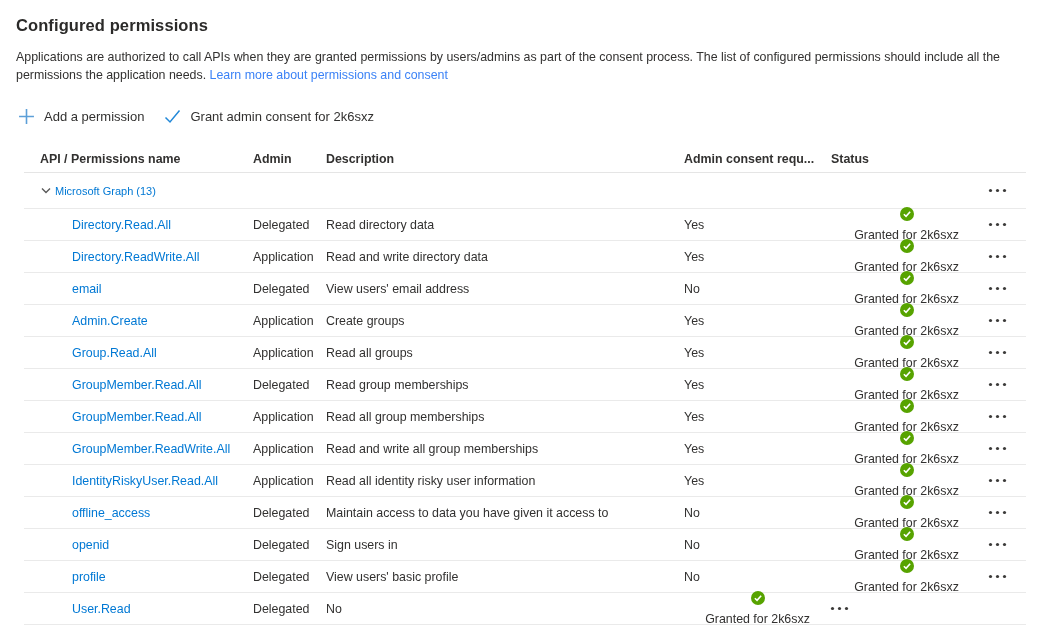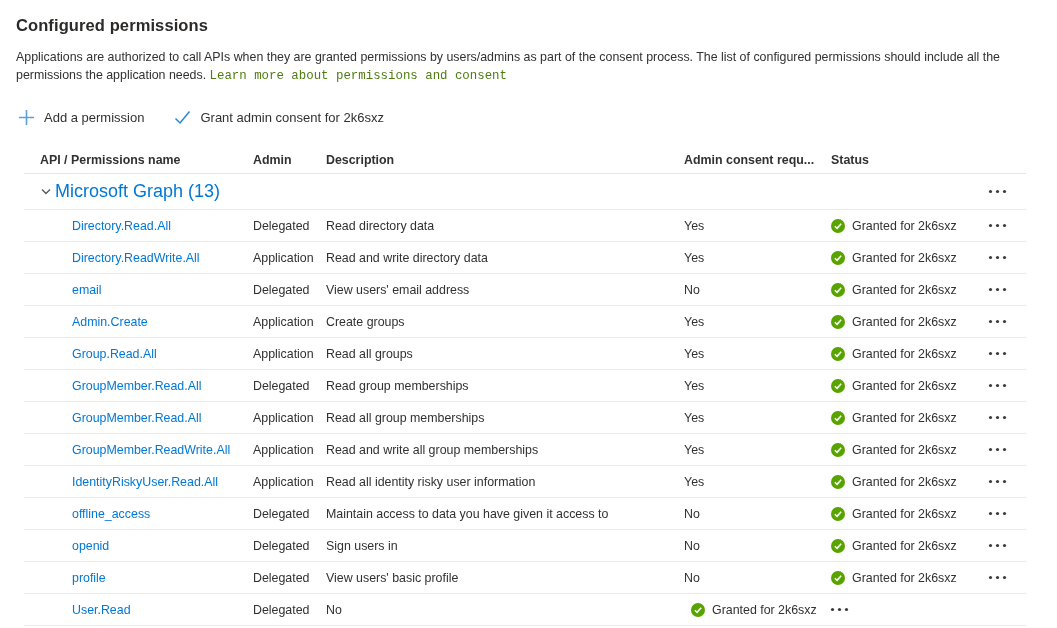--- a/index.html
+++ b/index.html
@@ -20,31 +20,30 @@
   }
 
   .page-desc {
     margin-top: 13px;
     font-size: 12.4px;
     line-height: 18px;
     color: #323130;
     max-width: 1016px;
   }
   .page-desc a {
-    color: #4d7c0f;
+    color: #3b82f6;
     text-decoration: none;
     cursor: pointer;
-    font-family: Liberation Mono, monospace;
   }
 
   .toolbar {
     margin-top: 17px;
     display: flex;
     align-items: center;
-    gap: 26px;
+    gap: 16px;
     height: 30px;
   }
   .tb-btn {
     display: flex;
     align-items: center;
     gap: 9px;
     background: none;
     border: none;
     font-family: inherit;
     font-size: 13px;
@@ -78,30 +77,31 @@
 
   .cell { font-size: 12.4px; color: #323130; white-space: nowrap; overflow: hidden; }
   .cell.name-cell { padding-left: 32px; }
   .cell a { color: #0078d4; text-decoration: none; cursor: pointer; }
 
   .group-name {
     display: flex;
     align-items: center;
     gap: 3px;
     grid-column: 1 / 6;
-    font-size: 18px;
+    font-size: 11px;
   }
   .group-name a { color: #0078d4; text-decoration: none; cursor: pointer; }
   .group-name .chev { display: flex; align-items: center; margin-top: 1px; }
 
   .status-cell {
     display: flex;
     align-items: center;
     gap: 7px;
     padding-left: 7px;
+    flex-direction: column;
   }
   .status-cell .badge { display: flex; align-items: center; }
 
   .menu-cell { display: flex; justify-content: flex-start; }
   .more-btn {
     background: none;
     border: none;
     cursor: pointer;
     padding: 4px 6px;
     display: flex;

